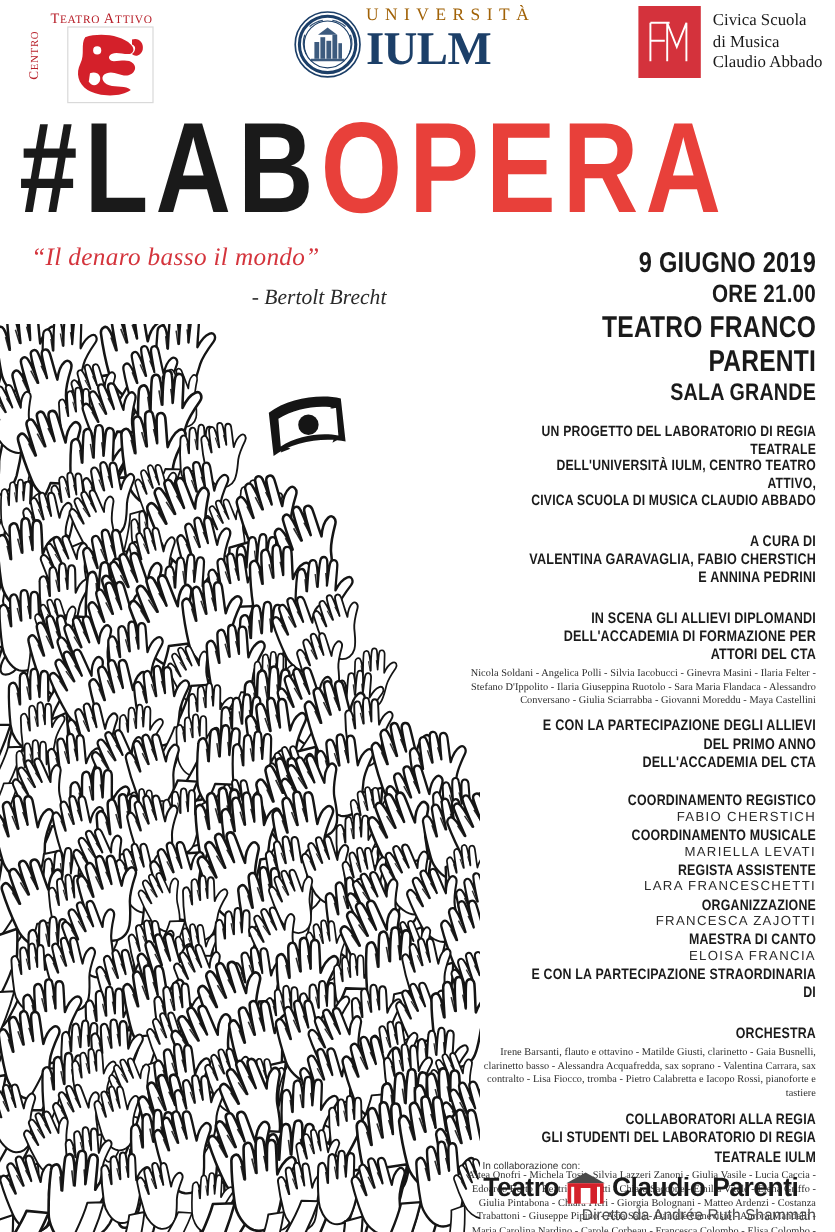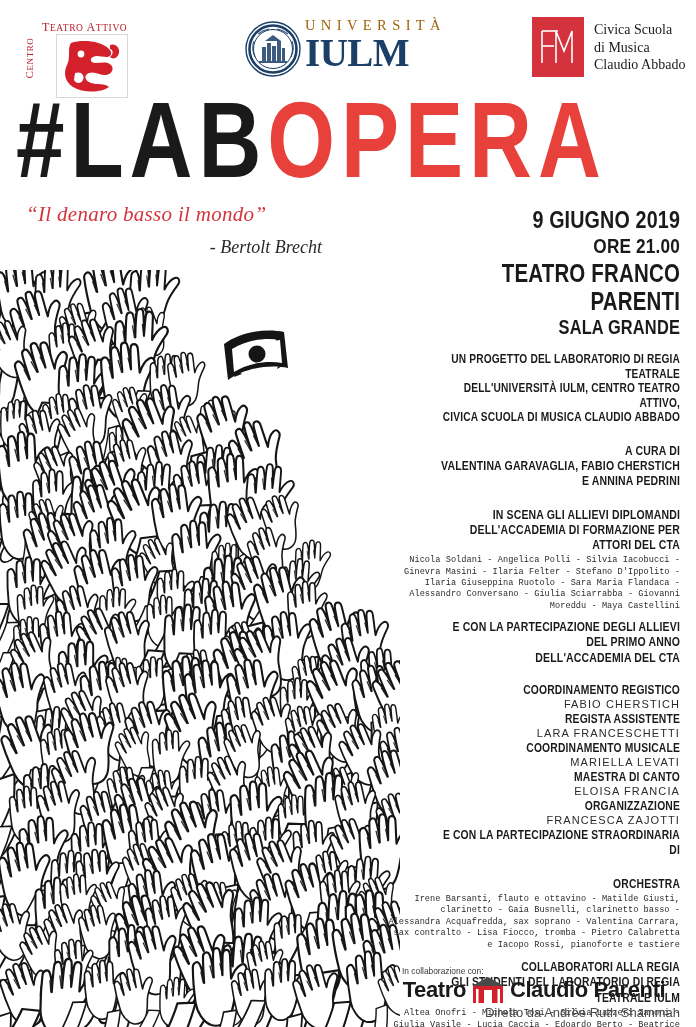--- a/index.html
+++ b/index.html
@@ -10,21 +10,21 @@
   #poster{
     position:relative;
     width:696px;
     height:1027px;
     background:#ffffff;
     overflow:hidden;
   }
 
   
   .logo-bar{
-    position:absolute; left:0; top:12px; width:604px; height:86px;
+    position:absolute; left:0; top:0; width:604px; height:86px;
   }
   
   .cta-logo{ position:absolute; left:18px; top:6px; width:112px; height:76px; }
   .cta-top{
     position:absolute; left:24px; top:2px;
     font-family:"Liberation Serif", serif;
     font-size:9.5px; letter-spacing:.6px; color:#b8202a;
   }
   .cta-top .cap{ font-size:12px; }
   .cta-side{
@@ -123,21 +123,21 @@
   }
   .l-date{ font-size:24px; line-height:27px; }
   .l-time{ font-size:21px; line-height:26px; }
   .l-venue{ font-size:25px; line-height:28px; }
   .l-hall{ font-size:20px; line-height:24px; }
   .l-sm{ font-size:12.4px; line-height:14.6px; }
   .l-sm2{ font-size:12.8px; line-height:15.2px; }
   .l-md{ font-size:12.6px; line-height:15.4px; }
 
   .plain{
-    font-family:Liberation Mono, monospace;
+    font-family:Liberation Serif, serif;
     font-weight:400;
     font-size:8.6px;
     line-height:11.4px;
     letter-spacing:.05px;
     color:#2b2b2b;
   }
   .plain-wide{
     font-family:"Liberation Sans", sans-serif;
     font-weight:400;
     font-size:11px;
@@ -528,34 +528,34 @@
     <div class="cond l-sm2" style="margin-top:7px;">E CON LA PARTECIPAZIONE DEGLI ALLIEVI DEL PRIMO ANNO</div>
     <div class="cond l-sm2">DELL'ACCADEMIA DEL CTA</div>
 
     <div class="spacer-lg"></div>
     <div>
       <div class="creditrow">
         <div class="cond l-md">COORDINAMENTO REGISTICO</div>
         <div class="plain-wide">FABIO CHERSTICH</div>
       </div>
       <div class="creditrow">
+        <div class="cond l-md">COORDINAMENTO MUSICALE</div>
+        <div class="plain-wide">MARIELLA LEVATI</div>
+      </div>
+      <div class="creditrow">
         <div class="cond l-md">REGISTA ASSISTENTE</div>
         <div class="plain-wide">LARA FRANCESCHETTI</div>
       </div>
       <div class="creditrow">
-        <div class="cond l-md">COORDINAMENTO MUSICALE</div>
-        <div class="plain-wide">MARIELLA LEVATI</div>
+        <div class="cond l-md">ORGANIZZAZIONE</div>
+        <div class="plain-wide">FRANCESCA ZAJOTTI</div>
       </div>
       <div class="creditrow">
         <div class="cond l-md">MAESTRA DI CANTO</div>
         <div class="plain-wide">ELOISA FRANCIA</div>
-      </div>
-      <div class="creditrow">
-        <div class="cond l-md">ORGANIZZAZIONE</div>
-        <div class="plain-wide">FRANCESCA ZAJOTTI</div>
       </div>
       <div class="creditrow">
         <div class="cond l-md">E CON LA PARTECIPAZIONE STRAORDINARIA DI</div>
       </div>
     </div>
 
     <div class="spacer-lg"></div>
     <div class="cond l-md">ORCHESTRA</div>
     <div class="plain" style="margin-top:2px;">Irene Barsanti, flauto e ottavino - Matilde Giusti, clarinetto - Gaia Busnelli, clarinetto basso - Alessandra Acquafredda, sax soprano - Valentina Carrara, sax contralto - Lisa Fiocco, tromba - Pietro Calabretta e Iacopo Rossi, pianoforte e tastiere</div>
 

